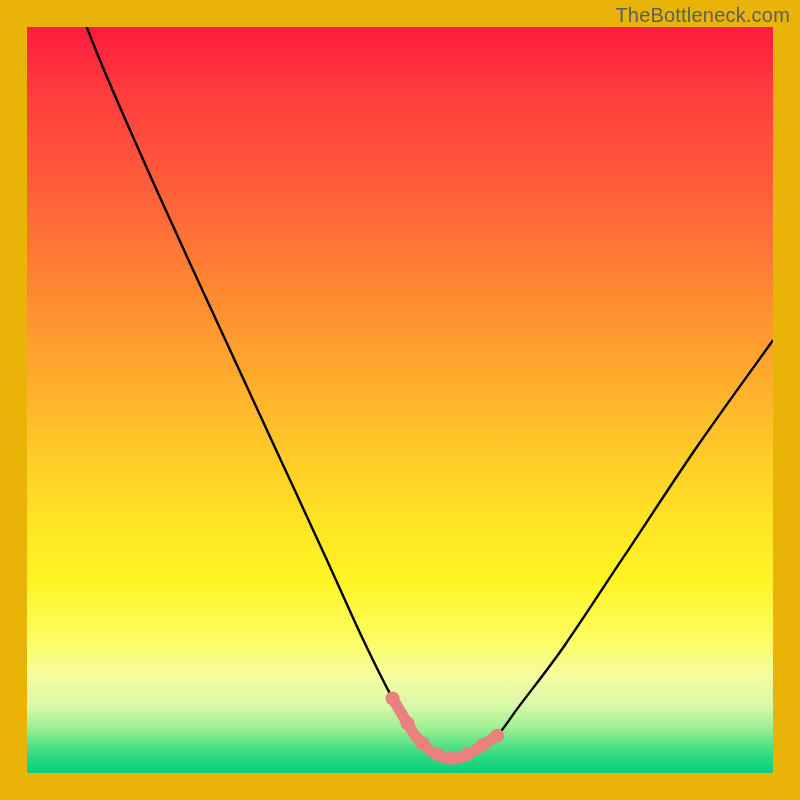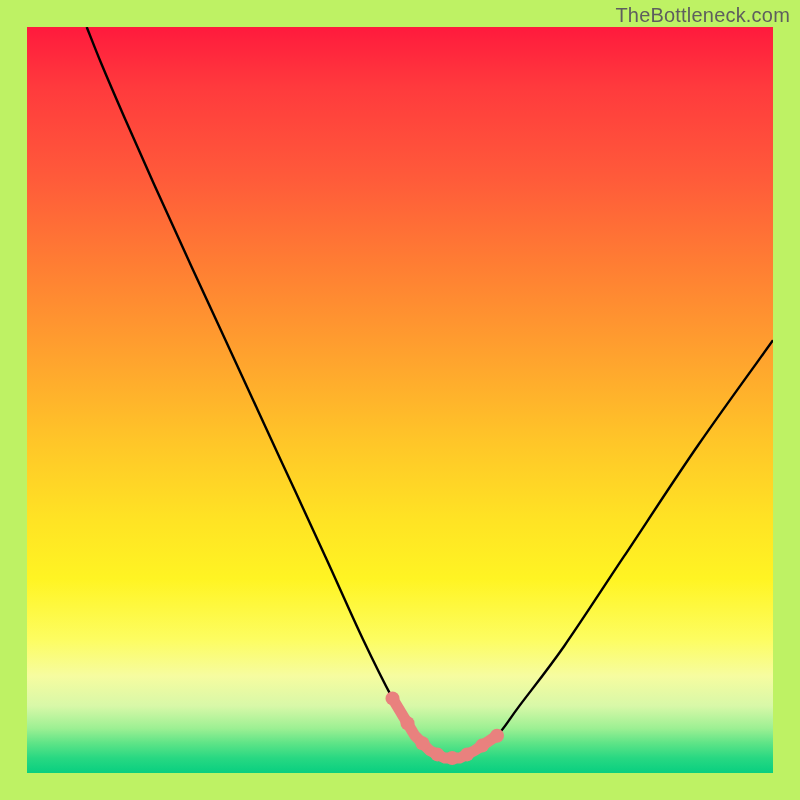--- a/index.html
+++ b/index.html
@@ -10,21 +10,21 @@
     background: #000;
     overflow: hidden;
     font-family: Arial, Helvetica, sans-serif;
   }
   .frame {
     position: absolute;
     left: 0;
     top: 0;
     width: 800px;
     height: 800px;
-    background: #bef264;
+    background: #eab308;
   }
   .plot {
     position: absolute;
     left: 27px;
     top: 27px;
     width: 746px;
     height: 746px;
     
     background: linear-gradient(
       to bottom,

